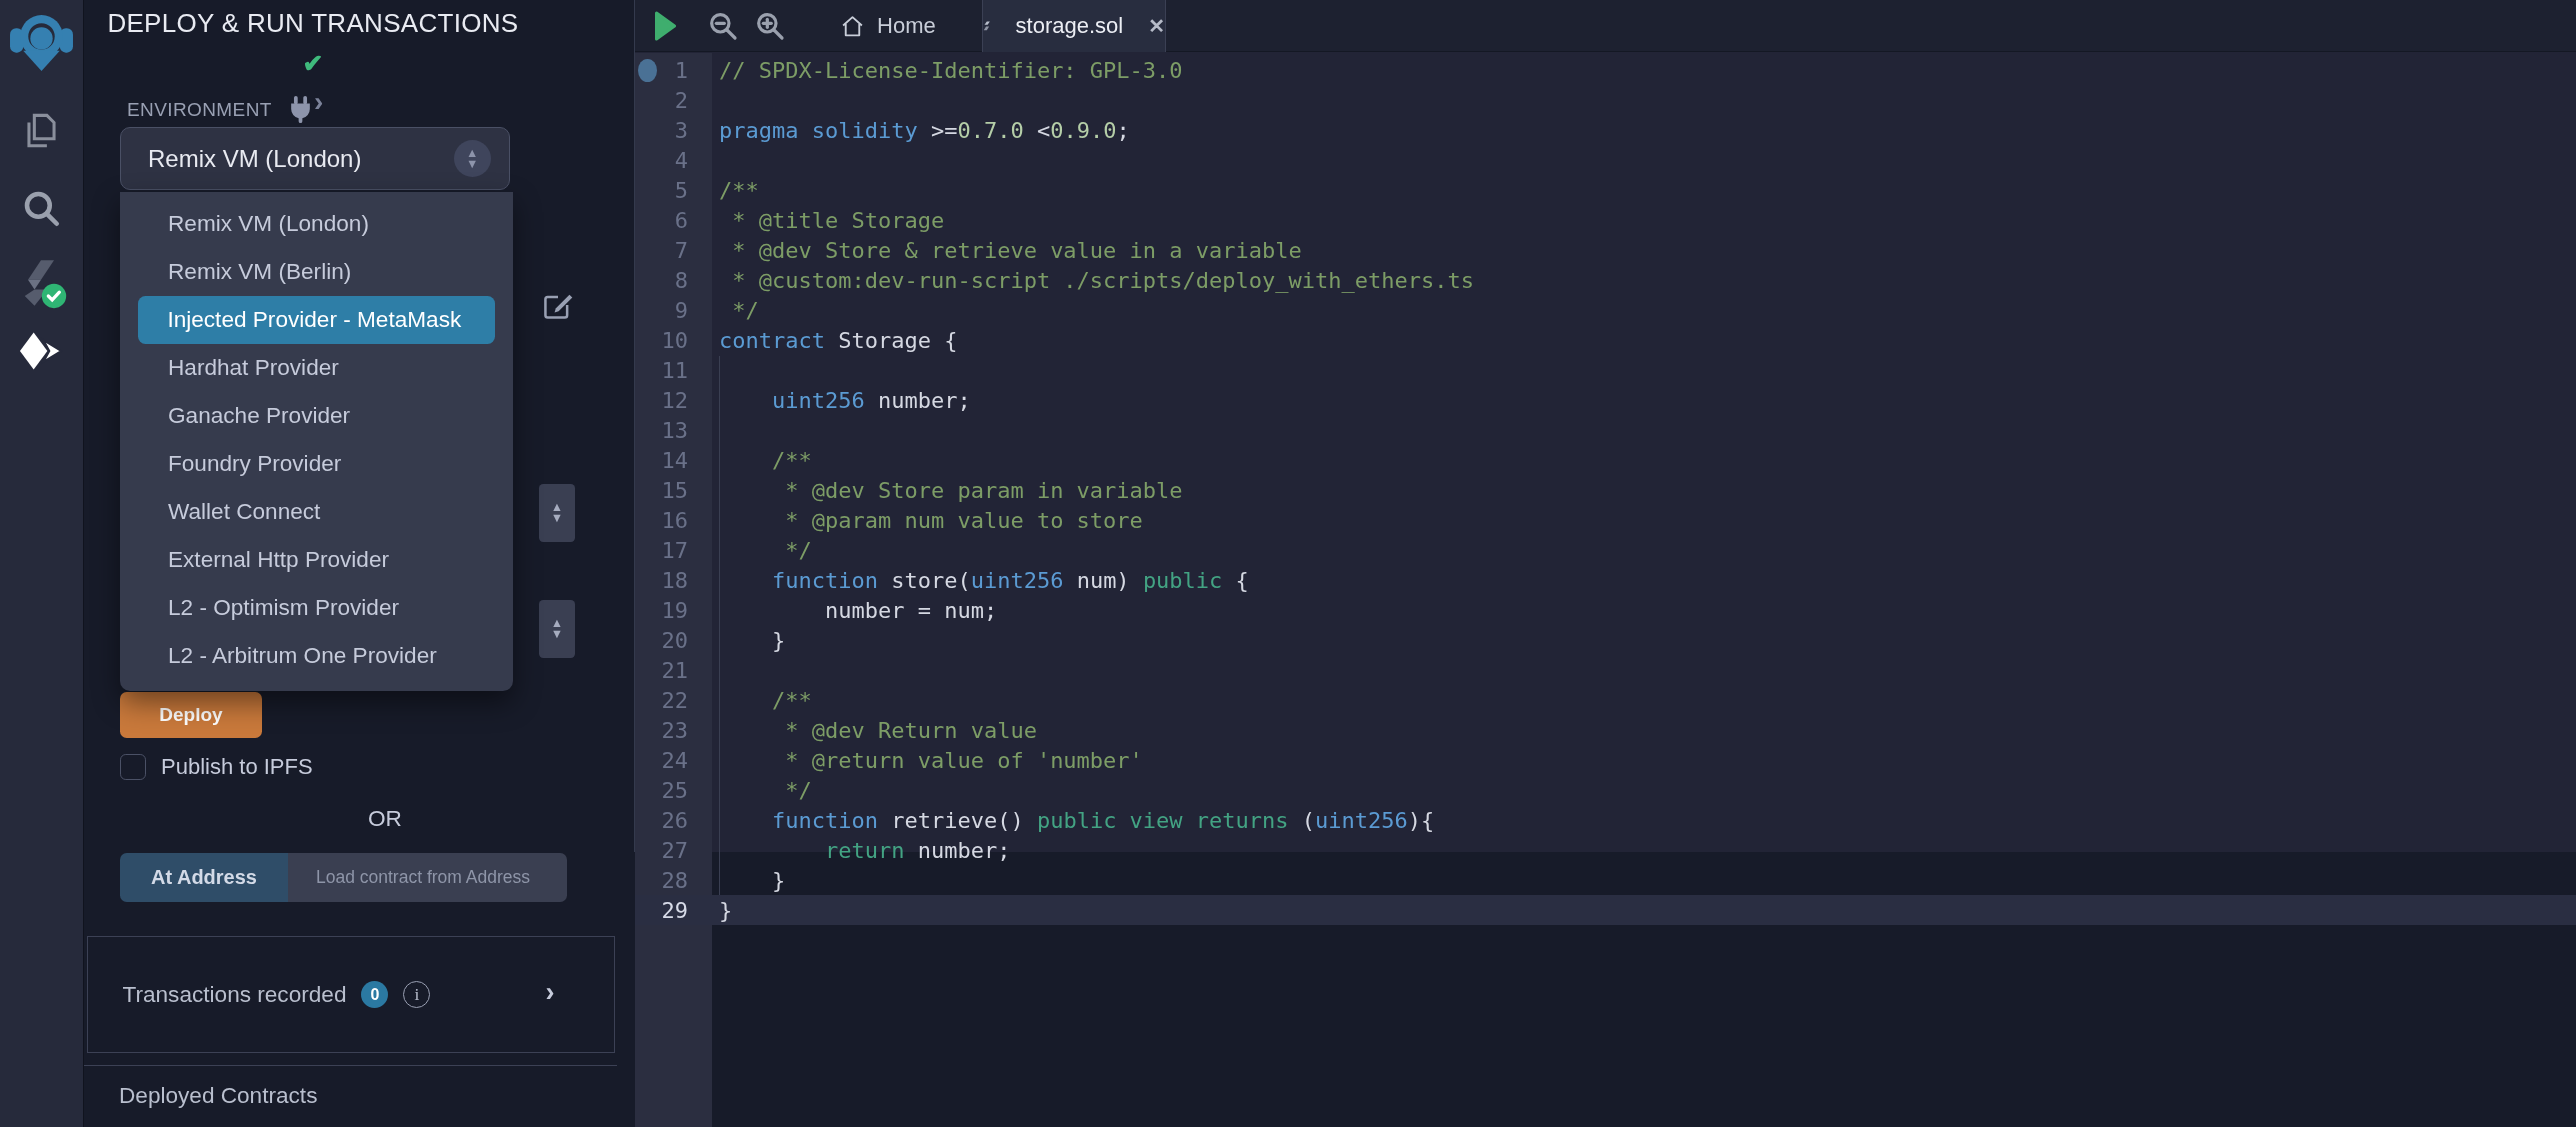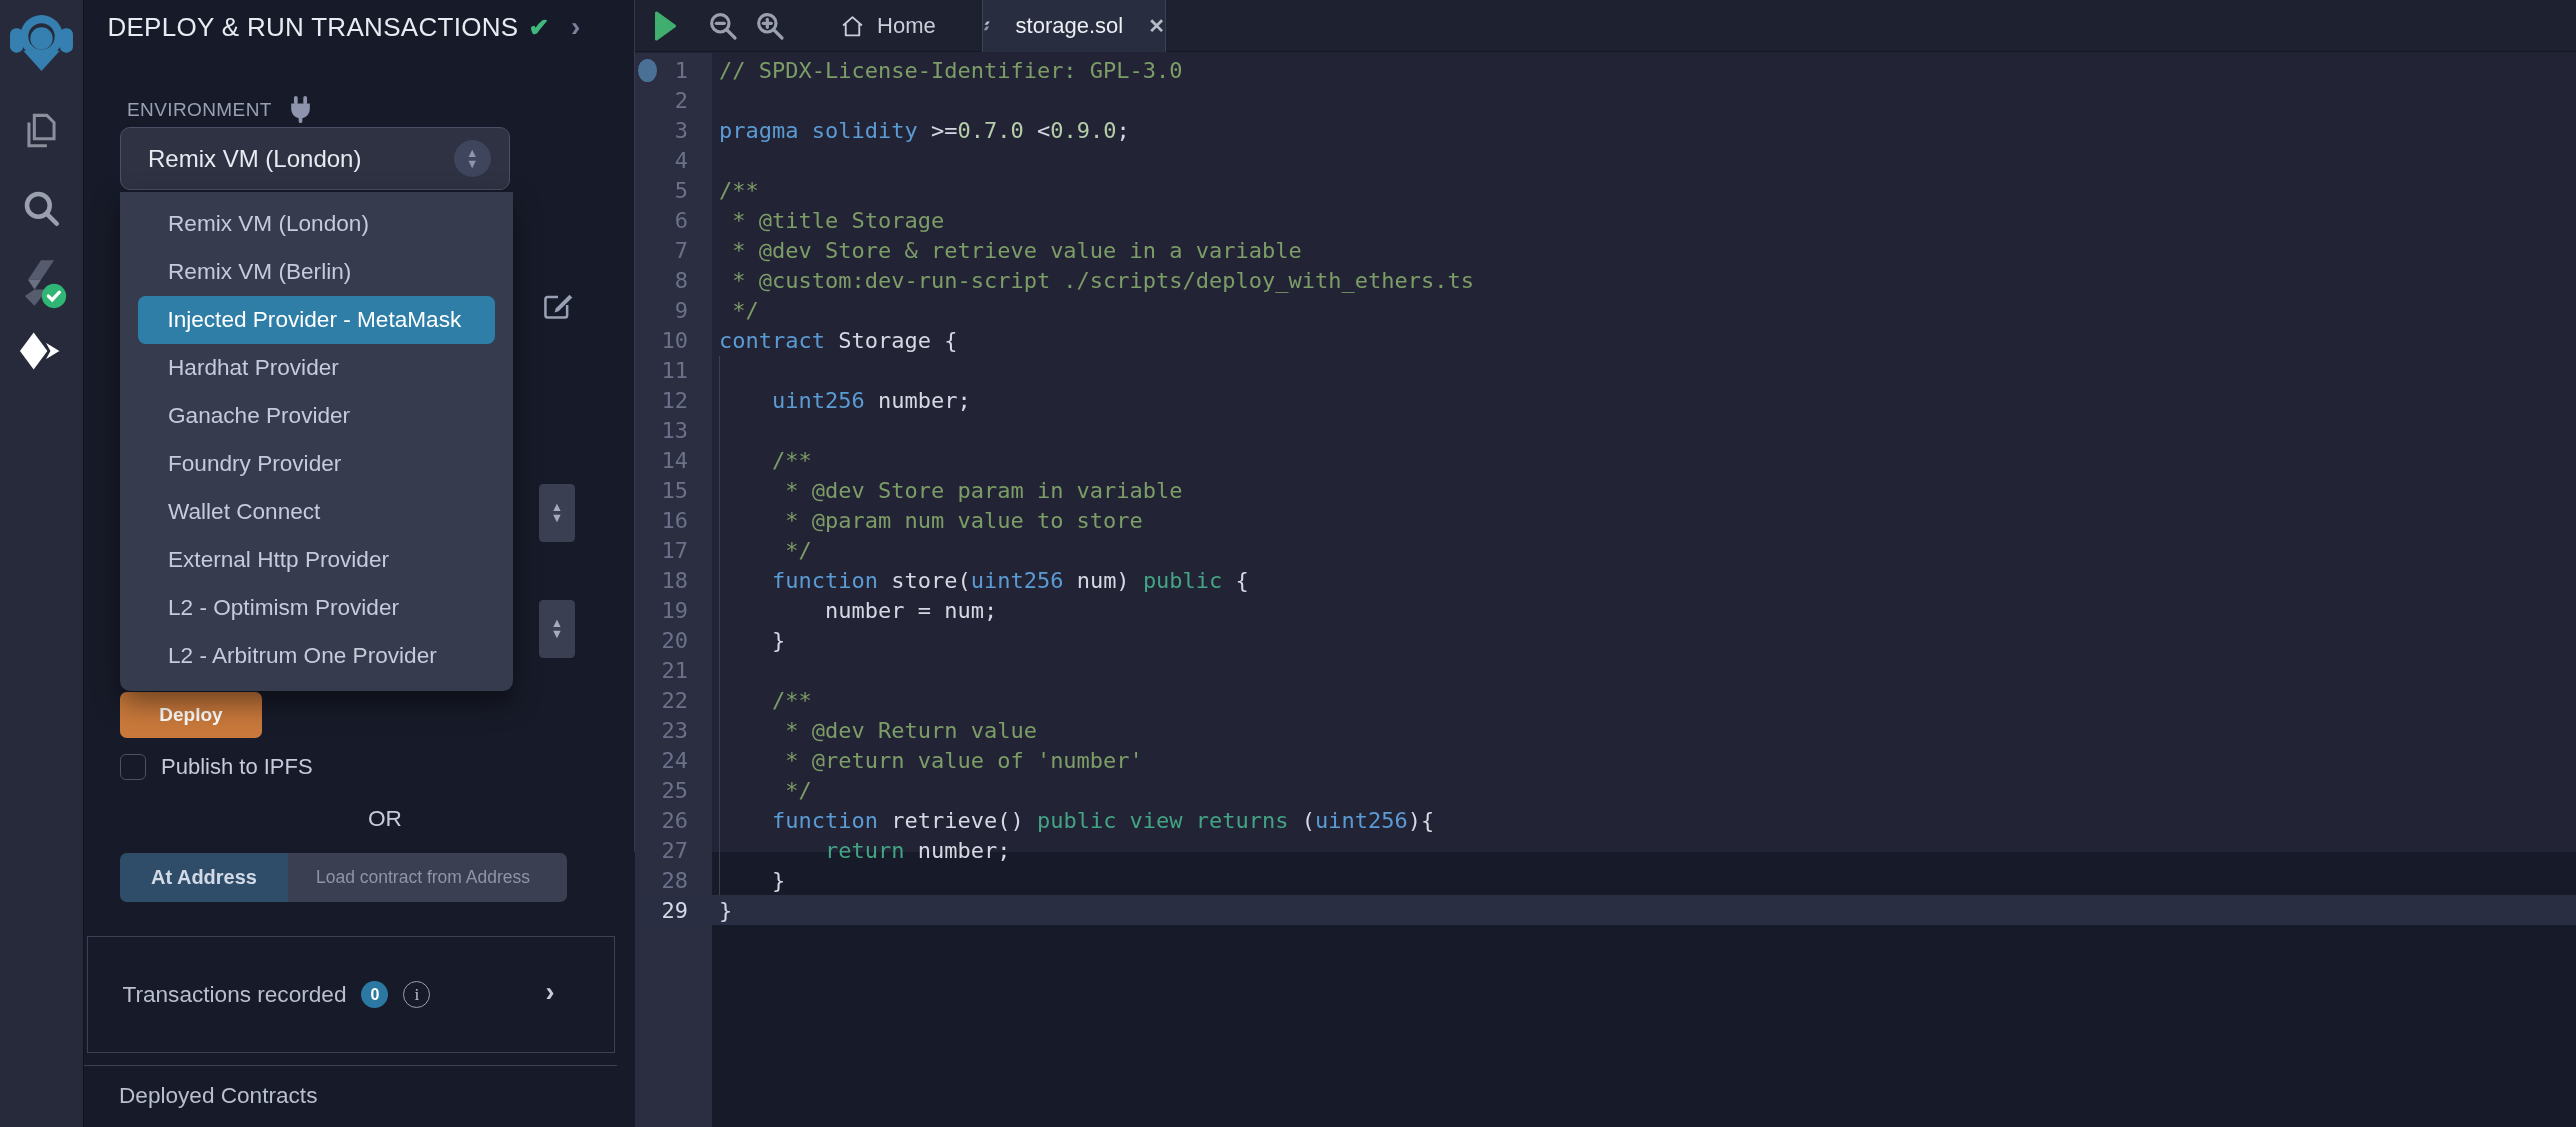--- a/index.html
+++ b/index.html
@@ -6,21 +6,21 @@
   html,body { width:2576px; height:1128px; overflow:hidden; background:#171b29;
     font-family:"Liberation Sans", sans-serif; }
 
   
   #iconbar { position:absolute; left:0; top:0; width:84px; height:1128px;
     background:#262a3b; border-right:1.7px solid #10131e; }
   .ibar-item { position:absolute; left:0; width:82px; display:flex; justify-content:center; cursor:pointer; }
 
   
   #panel { position:absolute; left:84px; top:0; width:533px; height:1128px; background:#171b29; }
-  #panel-title-row { position:absolute; left:23.4px; top:8.4px; height:38px; display:flex; align-items:center; gap:10px; }
+  #panel-title-row { position:absolute; left:23.4px; top:8.4px; height:38px; display:flex; align-items:center; gap:10px;flex-direction:column; }
   #panel-title { font-size:26px; font-weight:500; color:#e9ebf2; letter-spacing:0.3px; }
   .check-glyph { color:#3fba7c; font-size:25px; font-weight:700; }
   .chev { color:#7b8299; font-size:32px; font-weight:700; line-height:1; }
   #title-chevron { margin-left:11.7px; cursor:pointer; }
 
   #env-row { position:absolute; left:43px; top:97px; height:25px; display:flex; align-items:center; gap:16.7px; }
   #env-label { font-size:19px; color:#99a0b3; letter-spacing:0.4px; }
 
   #env-select { position:absolute; left:36px; top:127px; width:390px; height:63px;
     background:#2e3243; border:1.7px solid #4a5065; border-radius:10px;

